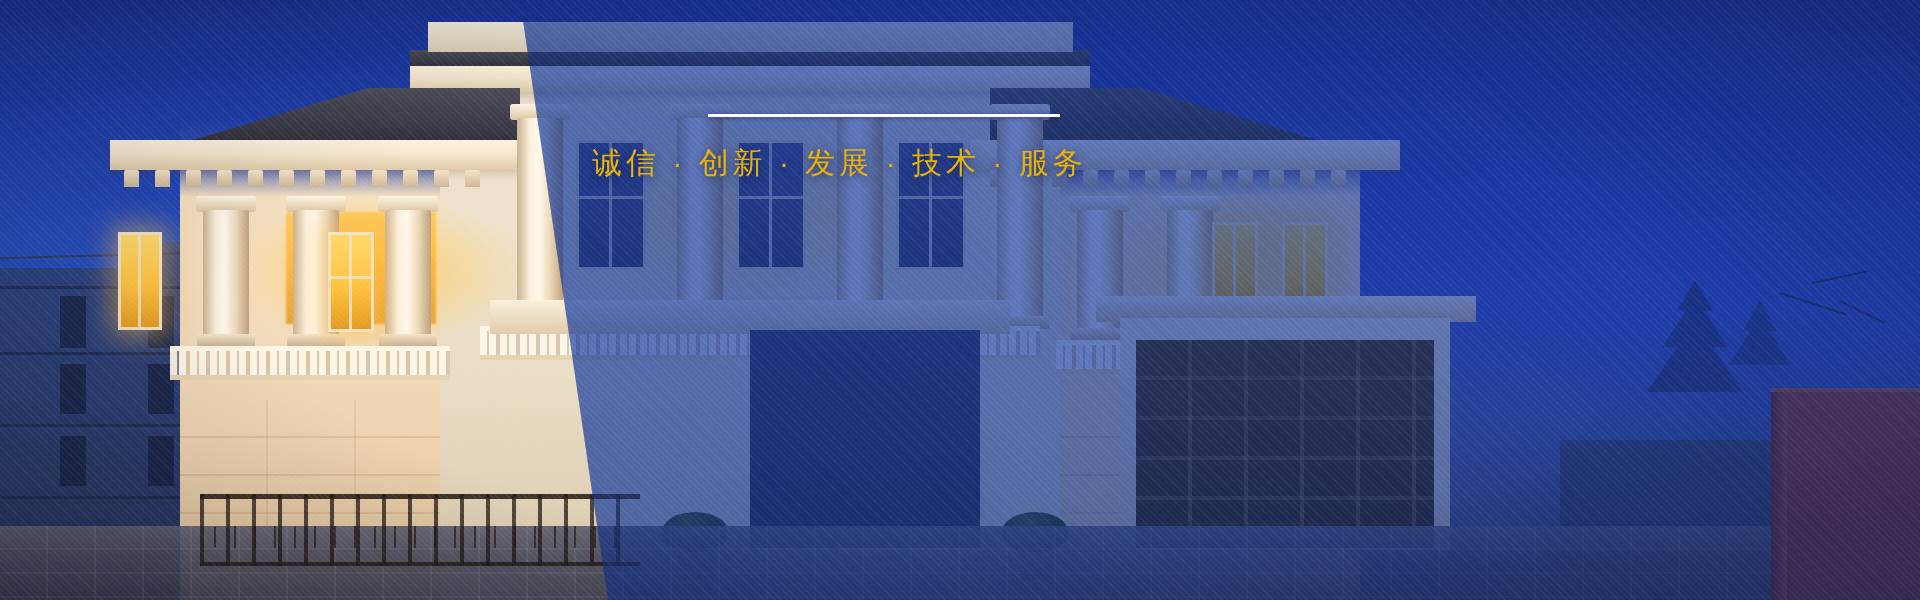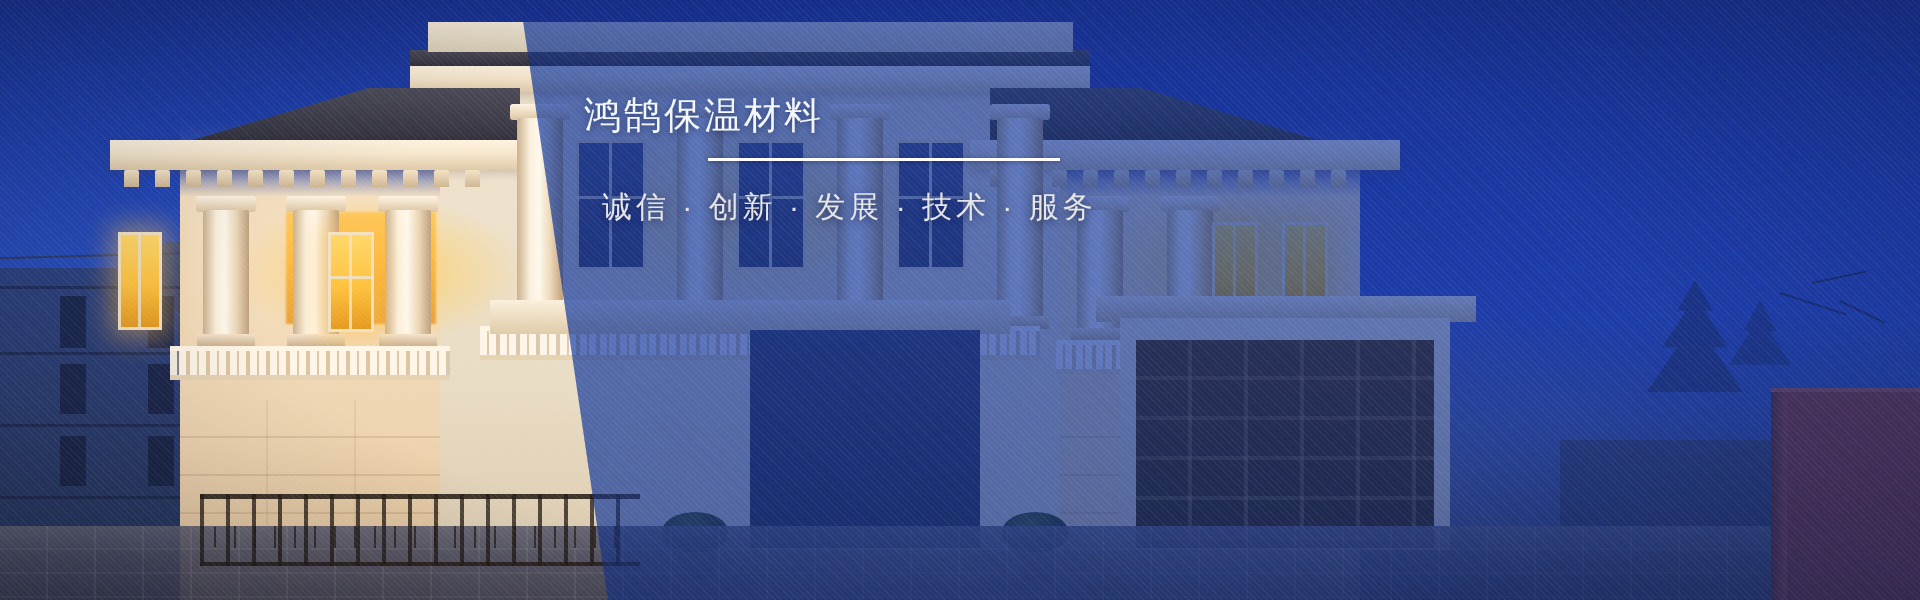--- a/index.html
+++ b/index.html
@@ -366,23 +366,23 @@
     white-space:nowrap;
     -webkit-text-stroke:3px #ffffff;
     paint-order:stroke fill;
     text-shadow:
       0 0 2px rgba(255,255,255,.9),
       0 4px 12px rgba(20,30,80,.45);
   }
   .headline .l2{display:block;}
   .tagline{
     margin-top:26px;
-    margin-left:40px;
+    margin-left:30px;
     font-size:30px;
-    color:#e5e5e5;
+    color:#eab308;
     letter-spacing:4px;
     white-space:nowrap;
     text-shadow:0 2px 8px rgba(10,20,60,.6);
   }
 </style>
 </head>
 <body>
 
 <div class="banner">
 
@@ -571,18 +571,17 @@
     <div class="red-panel-top"></div>
   </div>
 
   <div class="overlay-panel"></div>
   <div class="overlay-panel2"></div>
   <div class="edge-streak"></div>
   <div class="hatch"></div>
   <div class="vignette"></div>
 
   <div class="textblock">
-    <div class="brand">鸿鹄保温材料</div>
     <div class="divider"></div>
     <div class="tagline">诚信 · 创新 · 发展 · 技术 · 服务</div>
   </div>
 
 </div>
 
 </body></html>

